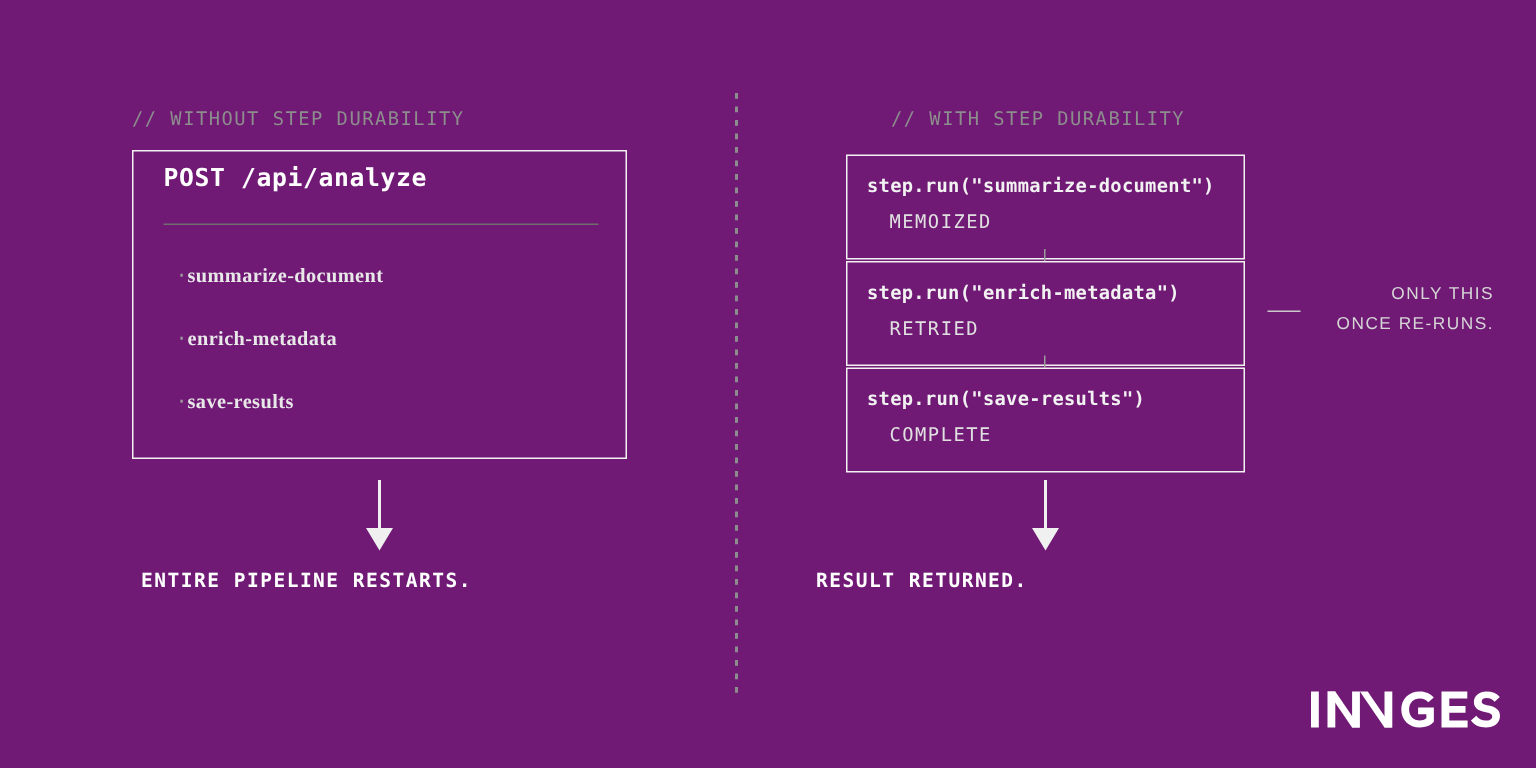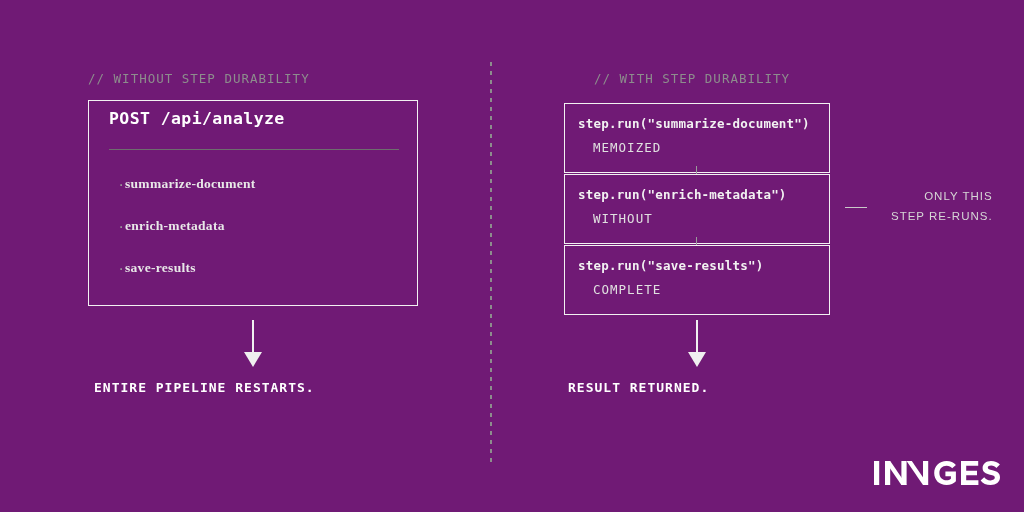--- a/index.html
+++ b/index.html
@@ -192,21 +192,21 @@
     border-left: 9px solid transparent;
     border-right: 9px solid transparent;
     border-top: 15px solid #f0f0f0;
   }
 
   
   .caption {
     position: absolute;
   }
   #caption-left  { left: 94px;  top: 380px; }
-  #caption-right { left: 568px; top: 380px; }
+  #caption-right { left: 544px; top: 380px; }
   .caption-head {
     font-family: "DejaVu Sans Mono", monospace;
     font-size: 13px;
     font-weight: bold;
     color: #ffffff;
     letter-spacing: 1.0px;
     white-space: nowrap;
     margin-bottom: 20px;
   }
   .caption-sub {
@@ -266,33 +266,33 @@
   <div class="comment" id="comment-right">// WITH STEP DURABILITY</div>
 
   <div class="step-box" id="step-box-0">
     <div class="step-call">step.run("summarize-document")</div>
     <div class="step-status">MEMOIZED</div>
   </div>
   <div class="step-connector" id="step-connector-0"></div>
 
   <div class="step-box" id="step-box-1">
     <div class="step-call">step.run("enrich-metadata")</div>
-    <div class="step-status">WITHOUT</div>
+    <div class="step-status">RETRIED</div>
   </div>
   <div class="step-connector" id="step-connector-1"></div>
 
   <div class="step-box" id="step-box-2">
     <div class="step-call">step.run("save-results")</div>
     <div class="step-status">COMPLETE</div>
   </div>
 
   <div id="callout-line"></div>
   <div id="callout-text">
     <div>ONLY THIS</div>
-    <div>STEP RE-RUNS.</div>
+    <div>ONCE RE-RUNS.</div>
   </div>
 
   <div class="arrow" id="arrow-right">
     <div class="arrow-shaft"></div>
     <div class="arrow-head"></div>
   </div>
 
   <div class="caption" id="caption-right">
     <div class="caption-head">RESULT RETURNED.</div>
   </div>

